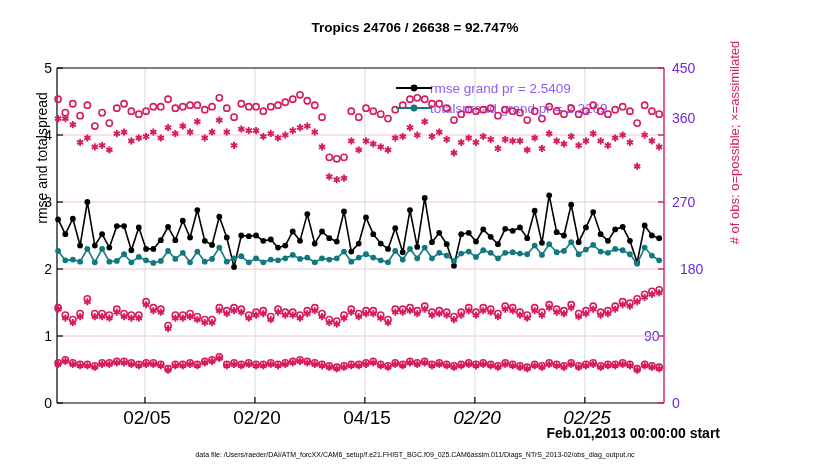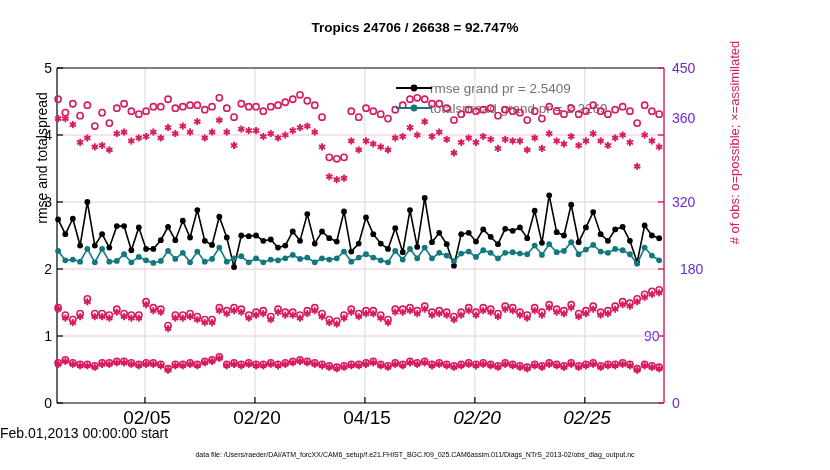--- a/index.html
+++ b/index.html
@@ -40,23 +40,24 @@
     width:280px;
     text-align:center;
     font-size:13px;
     color:#d81b60;
     transform:rotate(-90deg);
     transform-origin:center center;
   }
   .xlabel{
     position:absolute;
     left:0;top:425px;width:720px;
-    text-align:left;
+    text-align:right;
     font-size:14px;
     color:#000;
+    font-weight:bold;
   }
   .filenote{
     position:absolute;
     left:0;top:451px;width:830px;
     text-align:center;
     font-size:7px;
     color:#000;
   }
   .ytick-left{
     position:absolute;
@@ -75,21 +76,21 @@
   .xtick{
     position:absolute;
     text-align:center;
     font-size:19px;
     color:#000;
     width:60px;
   }
   .legend-text{
     position:absolute;
     font-size:13.5px;
-    color:#737373;
+    color:#8b5cf6;
     white-space:nowrap;
   }
   svg{position:absolute;left:0;top:0;}
 </style>
 </head>
 <body>
 
 <div id="fig">
 
   <div class="title-block">
@@ -104,21 +105,21 @@
   <div class="ytick-left" style="left:22px;top:395px;">0</div>
   <div class="ytick-left" style="left:22px;top:328px;">1</div>
   <div class="ytick-left" style="left:22px;top:261px;">2</div>
   <div class="ytick-left" style="left:22px;top:194px;">3</div>
   <div class="ytick-left" style="left:22px;top:127px;">4</div>
   <div class="ytick-left" style="left:22px;top:60px;">5</div>
 
   <div class="ytick-right" style="left:672px;top:395px;">0</div>
   <div class="ytick-right" style="left:636px;top:328px;margin-left:8px;">90</div>
   <div class="ytick-right" style="left:672px;top:261px;margin-left:8px;">180</div>
-  <div class="ytick-right" style="left:672px;top:194px;">320</div>
+  <div class="ytick-right" style="left:672px;top:194px;">270</div>
   <div class="ytick-right" style="left:672px;top:110px;">360</div>
   <div class="ytick-right" style="left:672px;top:60px;">450</div>
 
   <div class="xtick" style="left:117px;top:407px;">02/05</div>
   <div class="xtick" style="left:227px;top:407px;">02/20</div>
   <div class="xtick" style="left:337px;top:407px;">04/15</div>
   <div class="xtick" style="left:447px;top:407px;font-style:italic;">02/20</div>
   <div class="xtick" style="left:557px;top:407px;font-style:italic;">02/25</div>
 
   <div class="legend-text" style="left:430px;top:81px;">rmse grand pr = 2.5409</div>

